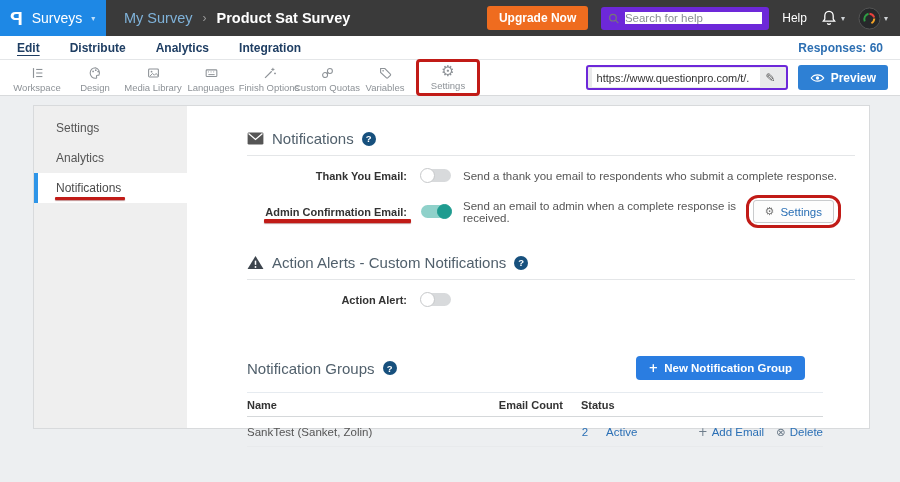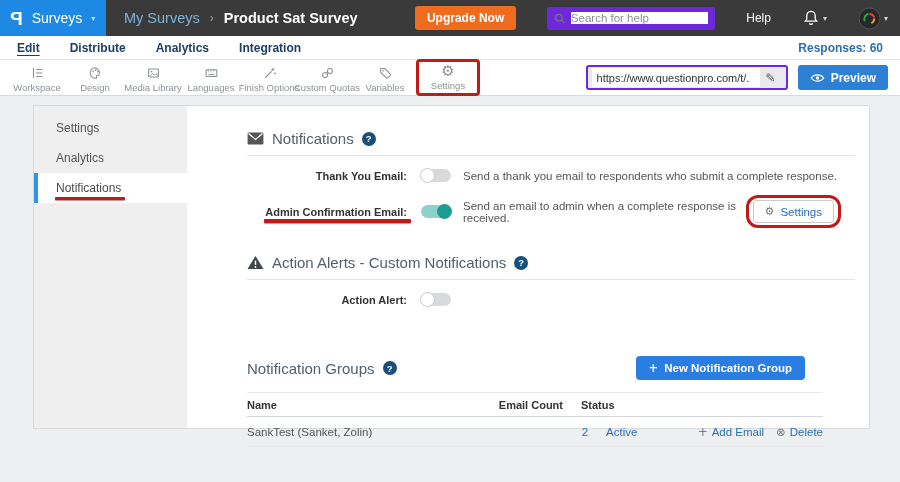--- a/index.html
+++ b/index.html
@@ -11,21 +11,21 @@
   .topbar { height:36px; background:#3a3a3a; display:flex; align-items:center; }
   .logo-area { width:106px; height:36px; background:#1e88e5; display:flex; align-items:center; padding:0 10px; gap:9px; flex-shrink:0; cursor:pointer; }
   .logo-p { color:#fff; font-weight:bold; font-size:19px; transform:scaleX(-1); display:inline-block; line-height:1; }
   .logo-surveys { color:#ffffff; font-size:14px; }
   .caret { font-size:8px; color:#cfd3d6; }
   .logo-area .caret { color:#bfe0fa; }
   .breadcrumb { display:flex; align-items:center; gap:10px; padding-left:18px; }
   .bc-parent { color:#7fb2d9; font-size:14.5px; }
   .bc-sep { color:#9a9a9a; font-size:12px; }
   .bc-current { color:#fff; font-size:14.5px; font-weight:bold; }
-  .topbar-right { margin-left:auto; display:flex; align-items:center; gap:31px; padding-right:12px; }
+  .topbar-right { margin-left:auto; display:flex; align-items:center; gap:13px; padding-right:12px; }
   .upgrade-btn { background:#ef6c1f; color:#fff; font-size:12px; font-weight:bold; border:none; border-radius:3px; padding:5px 12px; cursor:pointer; }
   .search-box { background:#6d28d9; border-radius:3px; width:168px; height:23px; display:flex; align-items:center; padding:0 7px; gap:5px; }
   .search-box input { border:none; outline:none; font-size:11.5px; width:100%; color:#444; font-family:inherit; }
   .search-box input::placeholder { color:#8a8f94; }
   .help-label { color:#fff; font-size:12px; cursor:pointer; }
   .bell-wrap, .avatar-wrap { display:flex; align-items:center; gap:3px; cursor:pointer; }
 
   
   .subnav { height:24px; background:#fff; display:flex; align-items:center; padding:0 17px; gap:30px; border-bottom:1px solid #e4e6e8; }
   .subnav-tab { color:#1f3e63; font-size:12px; font-weight:bold; cursor:pointer; text-decoration:none; }
@@ -92,21 +92,21 @@
 </head>
 <body>
 
 <div class="topbar">
   <div class="logo-area">
     <span class="logo-p">P</span>
     <span class="logo-surveys">Surveys</span>
     <span class="caret glyph">▾</span>
   </div>
   <div class="breadcrumb">
-    <span class="bc-parent">My Surveys</span>
+    <span class="bc-parent">My Survey</span>
     <span class="bc-sep">›</span>
     <span class="bc-current">Product Sat Survey</span>
   </div>
   <div class="topbar-right">
     <button class="upgrade-btn">Upgrade Now</button>
     <div class="search-box">
       <svg width="13" height="13" viewBox="0 0 14 14">
         <circle cx="6" cy="6" r="4" fill="none" stroke="#777" stroke-width="1.4"></circle>
         <line x1="9" y1="9" x2="12.5" y2="12.5" stroke="#777" stroke-width="1.4"></line>
       </svg>

